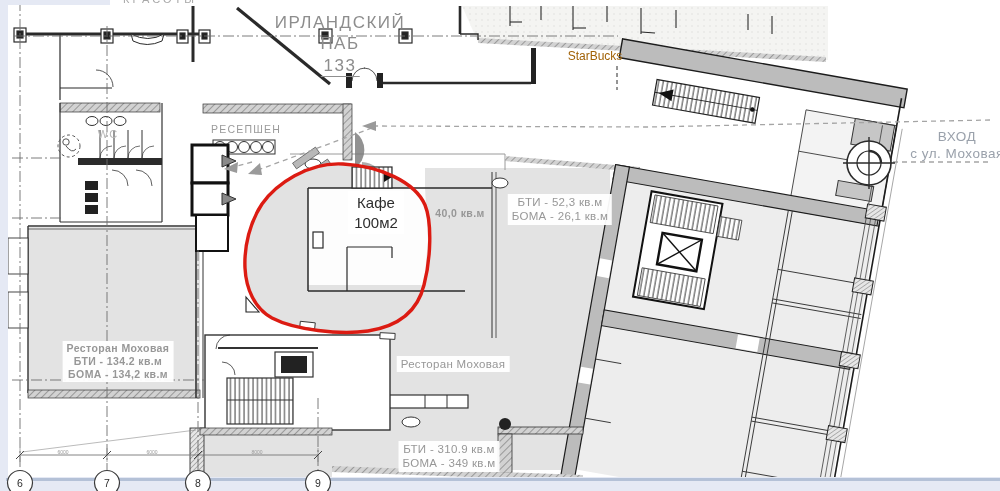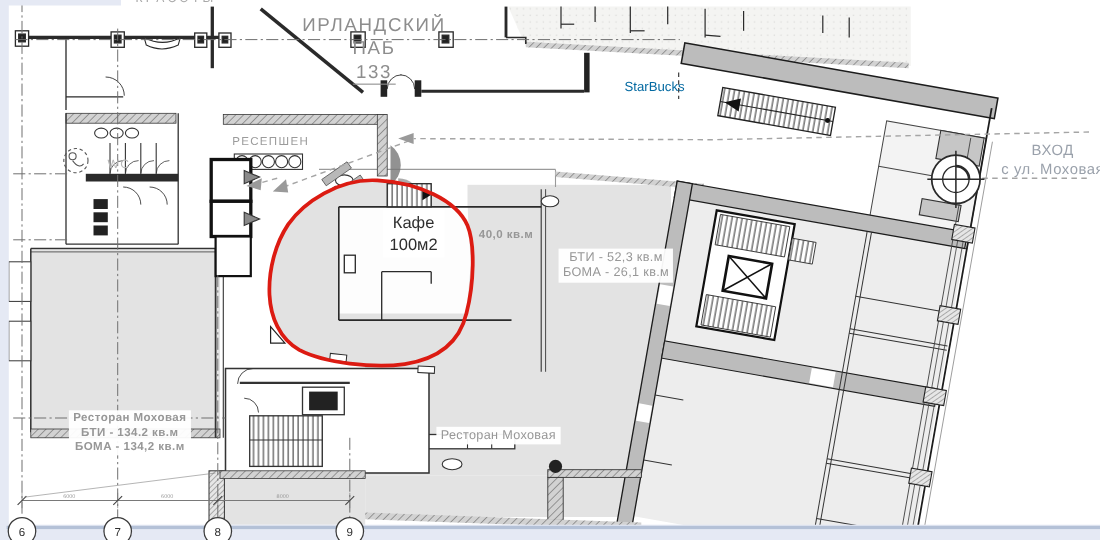--- a/index.html
+++ b/index.html
@@ -2,21 +2,21 @@
 <html><head>
 <meta charset="utf-8">
 <style>
   html,body{margin:0;padding:0;background:#eef1f8;}
   .stage{position:relative;width:1000px;height:491px;background:#fff;overflow:hidden;
          font-family:"Liberation Sans",sans-serif;}
   .lbl{position:absolute;white-space:nowrap;transform:translateX(-50%);text-align:center;
        color:#979797;line-height:1.25;}
   .g-sm{font-size:10.5px;letter-spacing:.4px;font-weight:bold;}
   .g-md{font-size:11.5px;letter-spacing:.3px;}
-  .whitebox{background:rgba(255,255,255,.95);padding:1px 4px;margin-top:32px;}
+  .whitebox{background:rgba(255,255,255,.95);padding:1px 4px;}
   .cafe{font-size:15px;color:#2e2e2e;background:#fff;padding:2px 6px;line-height:1.3;}
   .underln{display:inline-block;border-bottom:1.2px solid #8f8f8f;padding:0 3px;}
   .dim{position:absolute;font-size:5px;color:#9a9a9a;transform:translateX(-50%);}
   svg{position:absolute;left:0;top:0;}
 </style>
 </head>
 <body>
 
 <div class="stage">
 
@@ -371,30 +371,30 @@
 </svg>
 
   <div class="lbl" style="left:160px;top:-7px;font-size:11px;letter-spacing:3px;color:#a8a8a8;">КРАСОТЫ</div>
 
   <div class="lbl" style="left:340px;top:12px;font-size:17px;letter-spacing:1.5px;color:#8d8d8d;">
     <div>ИРЛАНДСКИЙ</div>
     <div>ПАБ</div>
     <div><span class="underln">133</span></div>
   </div>
 
-  <div class="lbl" style="left:595px;top:72px;font-size:12px;color:#0369a1;">StarBucks</div>
+  <div class="lbl" style="left:595px;top:49px;font-size:12px;color:#a16207;">StarBucks</div>
 
   <div class="lbl" style="left:957px;top:129px;font-size:13.5px;letter-spacing:.5px;color:#9aa1ab;">
     <div>ВХОД</div>
     <div>с ул. Моховая</div>
   </div>
 
   <div class="lbl" style="left:236px;top:123px;font-size:10.5px;letter-spacing:1.2px;color:#9b9b9b;padding-left:20px;">РЕСЕПШЕН</div>
 
-  <div class="lbl" style="left:108px;top:144px;font-size:11px;letter-spacing:1px;color:#b7b7b7;text-align:center;">WC</div>
+  <div class="lbl" style="left:108px;top:128px;font-size:11px;letter-spacing:1px;color:#b7b7b7;text-align:center;">WC</div>
 
   <div class="lbl cafe" style="left:376px;top:191px;">
     <div>Кафе</div>
     <div>100м2</div>
   </div>
 
   <div class="lbl g-sm" style="left:460px;top:207px;">40,0 кв.м</div>
 
   <div class="lbl g-md whitebox" style="left:560px;top:194px;">
     <div>БТИ - 52,3 кв.м</div>
@@ -402,18 +402,22 @@
   </div>
 
   <div class="lbl g-sm whitebox" style="left:118px;top:341px;">
     <div>Ресторан Моховая</div>
     <div>БТИ - 134.2 кв.м</div>
     <div>БОМА - 134,2 кв.м</div>
   </div>
 
   <div class="lbl g-md whitebox" style="left:453px;top:356px;">Ресторан Моховая</div>
 
+  <div class="lbl g-md whitebox" style="left:449px;top:441px;">
+    <div>БТИ - 310.9 кв.м</div>
+    <div>БОМА - 349 кв.м</div>
+  </div>
 
   <div class="dim" style="left:63px;top:449px;">6000</div>
   <div class="dim" style="left:152px;top:449px;">6000</div>
   <div class="dim" style="left:257px;top:449px;">8000</div>
 
 </div>
 
 </body></html>

